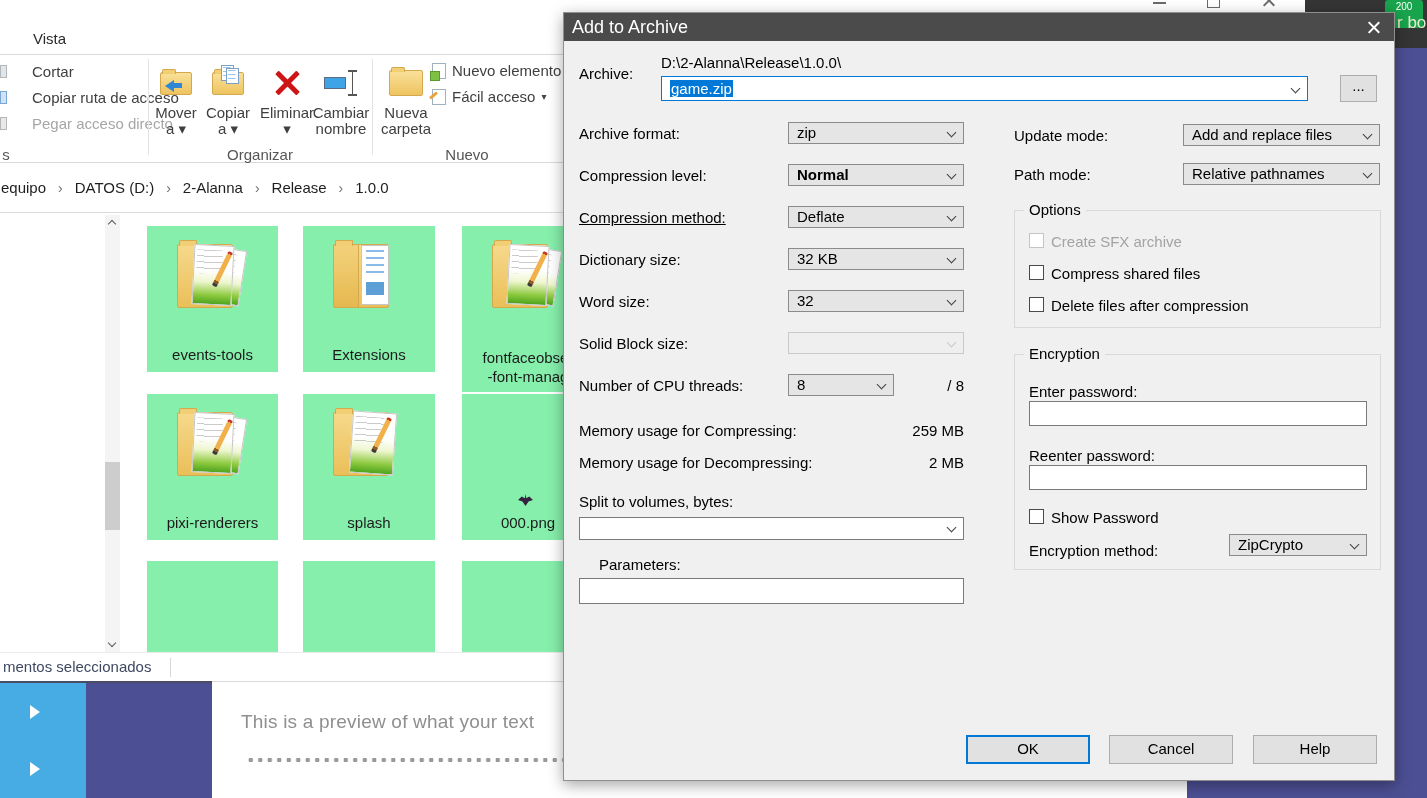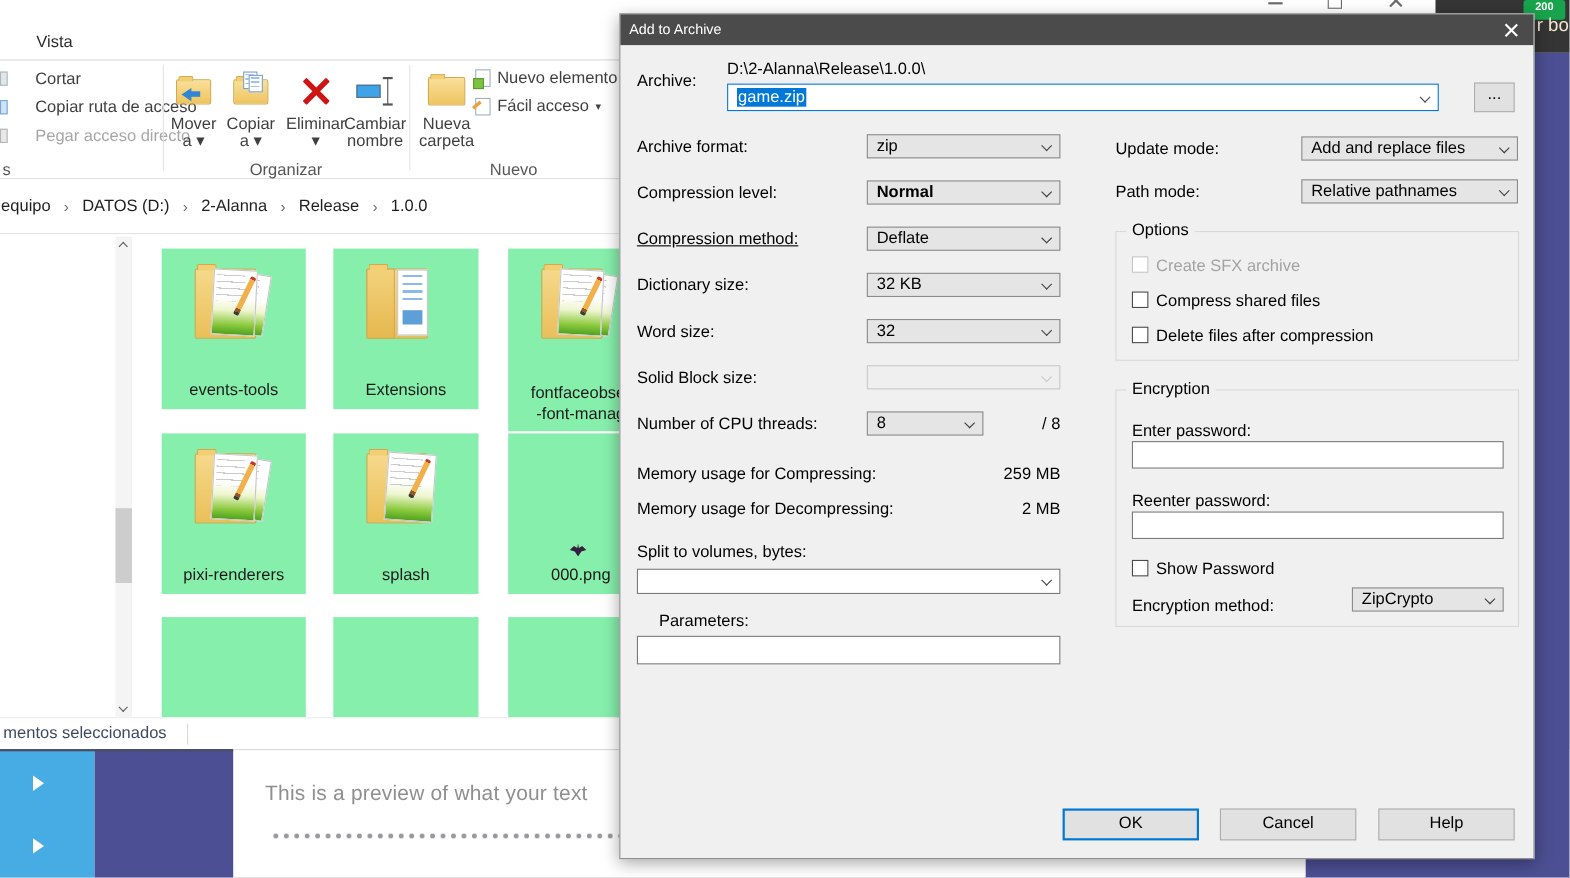--- a/index.html
+++ b/index.html
@@ -95,42 +95,42 @@
     background:linear-gradient(180deg,#c0392b 0 7%,#f2b04a 7% 84%,#8a5a2b 84% 93%,#3a3a3a 93%);}
   .bat{position:absolute;width:15px;height:12px;background:#35203f;
     clip-path:polygon(0% 50%,25% 20%,45% 35%,50% 0%,55% 35%,75% 20%,100% 50%,70% 62%,50% 100%,30% 62%);}
   #statusbar{position:absolute;left:0;top:652px;width:1305px;height:29px;background:#fff;border-top:1px solid #ececec;}
   #statusbar .txt{position:absolute;left:3px;top:5px;font-size:15px;color:#3e4960;}
   #statusbar .vsep{position:absolute;left:170px;top:5px;width:1px;height:19px;background:#d8d8d8;}
   .winctl{color:#6b6b6b;}
 
   
   #darkheader{position:absolute;left:1305px;top:0;width:122px;height:48px;background:#353535;z-index:3;}
-  #badge{position:absolute;left:80px;top:0;width:38px;height:18px;background:#18a44c;border-radius:3px;
-    color:#fff;font-size:10px;font-weight:bold;text-align:center;line-height:13px;}
+  #badge{position:absolute;left:80px;top:0;width:38px;height:28px;background:#18a44c;border-radius:3px;
+    color:#fff;font-size:10px;font-weight:normal;text-align:center;line-height:13px;}
   #hdrtext{position:absolute;left:92px;top:13px;font-size:17px;color:#efe8d0;white-space:nowrap;}
   #purplepanel{position:absolute;left:1187px;top:48px;width:240px;height:750px;background:#4c4f93;z-index:3;}
 
   #band{position:absolute;left:0;top:681px;width:1427px;height:117px;background:#fff;z-index:2;}
   #band .blue{position:absolute;left:0;top:0;width:86px;height:117px;background:#47ace4;}
   #band .purple{position:absolute;left:86px;top:0;width:126px;height:117px;background:#4d4f94;}
   #band .darkline{position:absolute;left:0;top:0;width:212px;height:2px;background:#4a4c63;}
   #band .lightline{position:absolute;left:212px;top:0;width:1215px;height:1px;background:#d9d9d9;}
   .playtri{position:absolute;left:30px;width:0;height:0;border-top:7px solid transparent;
     border-bottom:7px solid transparent;border-left:10px solid #fff;}
   #preview{position:absolute;left:241px;top:30px;font-size:19px;color:#8f8f8f;letter-spacing:.2px;white-space:nowrap;}
   #dots{position:absolute;left:246px;top:76px;width:320px;height:6px;
     background-image:radial-gradient(circle,#98999d 2.2px,transparent 2.5px);
     background-size:9.5px 6px;background-repeat:repeat-x;}
 
   
   #dialog{position:absolute;left:563px;top:12px;width:832px;height:769px;background:#f0f0f0;
     border:1px solid #8f8f8f;box-shadow:0 4px 14px rgba(0,0,0,.35);z-index:5;}
   #dlg-titlebar{position:absolute;left:0;top:0;right:0;height:28px;background:#4b4b4b;}
-  #dlg-title{position:absolute;left:8px;top:0;line-height:28px;font-size:13px;color:#fff;}
+  #dlg-title{position:absolute;left:8px;top:0;line-height:28px;font-size:18px;color:#fff;}
   .sel{background:#0078d7;color:#fff;padding:0 1px;}
   .memval{position:absolute;width:120px;text-align:right;font-size:15px;color:#000;}
 </style>
 </head>
 <body>
 
 <div id="canvas">
 
   <div id="explorer">
 

